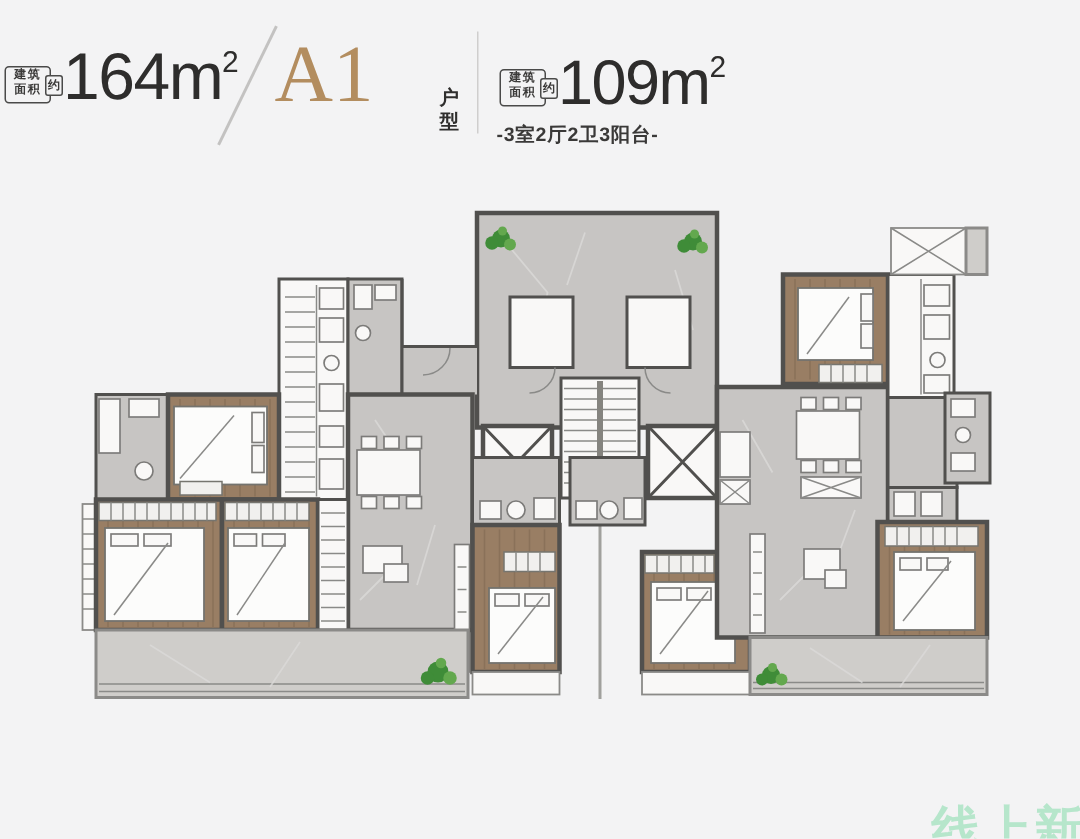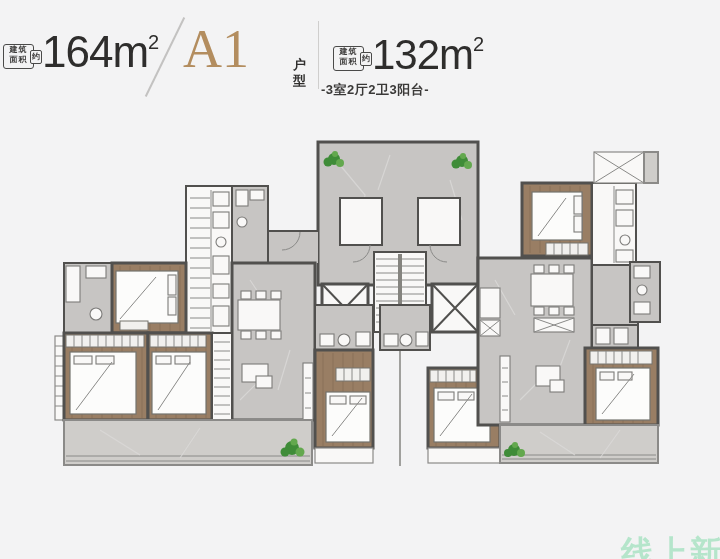--- a/index.html
+++ b/index.html
@@ -20,21 +20,21 @@
   .badge .tag{position:absolute;right:-9px;top:5px;width:12px;height:14px;border:1.1px solid #4a4a49;
          border-radius:2px;background:var(--bg);font-size:8px;line-height:12px;text-align:center;color:#3c3b3a;font-weight:700}
   .badge1{left:3px;top:44px}
   .badge2{left:333px;top:46px}
   .bignum{position:absolute;color:var(--ink);font-weight:400;letter-spacing:-1px;white-space:nowrap}
   .num1{left:42px;top:27px;font-size:44px}
   .num2{left:372px;top:31px;font-size:42px}
   .bignum .sup{font-size:20px;vertical-align:18px;letter-spacing:0}
   .spec{position:absolute;font-size:13px;font-weight:700;color:var(--sub);letter-spacing:.5px;white-space:nowrap}
   .spec1{left:2px;top:80px}
-  .spec2{left:321px;top:81px}
+  .spec2{left:331px;top:81px}
   .slash{position:absolute;left:164px;top:13px;width:2px;height:88px;background:#c3c2c1;transform:rotate(26deg)}
   .plancode{position:absolute;left:183px;top:2px;font-family:"Liberation Serif","DejaVu Serif",serif;
             font-size:54px;line-height:94px;color:var(--bronze);font-weight:400}
   .plantype{position:absolute;left:293px;top:57px;font-size:13px;line-height:16px;color:#2f2e2d;font-weight:700}
   .vline{position:absolute;left:318px;top:21px;width:1px;height:68px;background:var(--divider)}
 
   
   svg{position:absolute;left:0;top:0}
   .room-g{fill:var(--gray);stroke:var(--wall);stroke-width:3}
   .room-g2{fill:var(--gray);stroke:var(--wall);stroke-width:2}
@@ -76,21 +76,21 @@
     <div>户</div>
     <div>型</div>
   </div>
   <div class="vline"></div>
 
   <div class="badge badge2">
     <span class="bl">建筑</span>
     <span class="bl">面积</span>
     <span class="tag">约</span>
   </div>
-  <div class="bignum num2"><span>132</span><span>m</span><span class="sup">2</span></div>
+  <div class="bignum num2"><span>109</span><span>m</span><span class="sup">2</span></div>
   <div class="spec spec2">-3室2厅2卫3阳台-</div>
 </div>
 
 <svg width="720" height="559" viewBox="0 0 720 559">
 
   <g>
     <rect x="318" y="142" width="160" height="143" class="room-g"></rect>
     <path class="vein" d="M340 165 L365 195 L358 235 M450 180 L462 220 M390 155 L378 190"></path>
     <rect x="340" y="198" width="42" height="47" class="room-wt"></rect>
     <rect x="418" y="198" width="42" height="47" class="room-wt"></rect>

